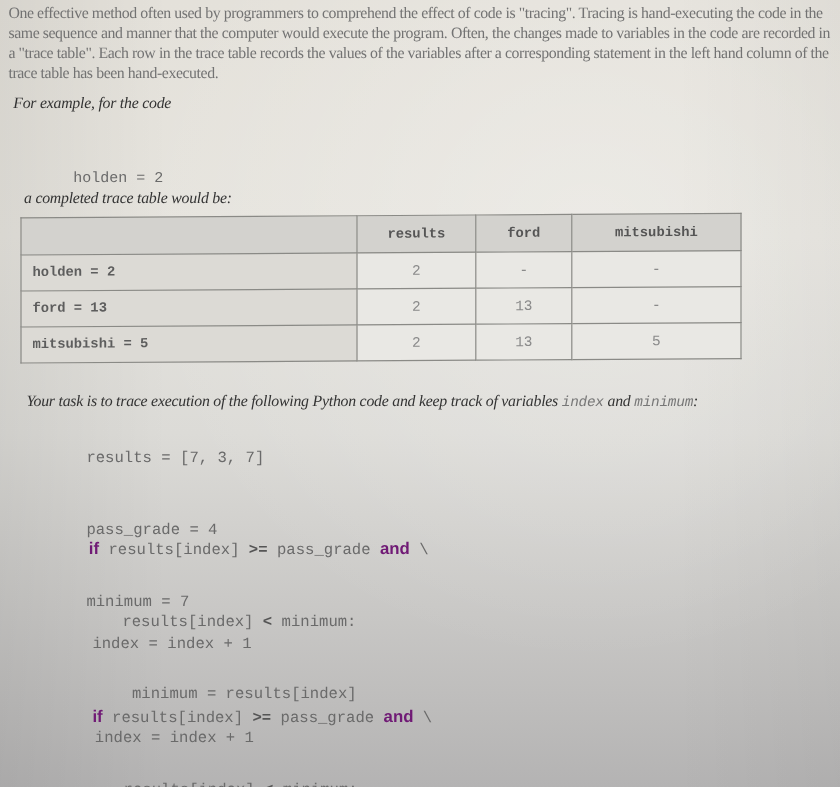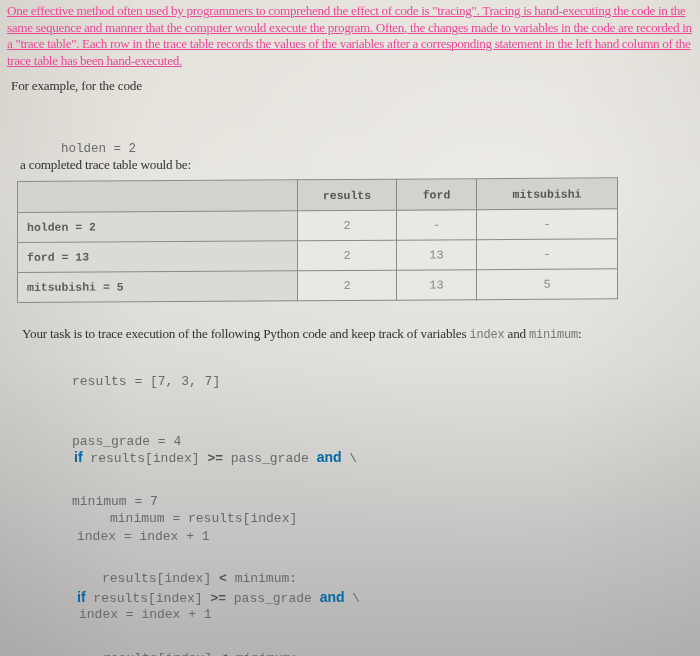--- a/index.html
+++ b/index.html
@@ -23,29 +23,29 @@
     pointer-events: none;
   }
   .intro {
     position: absolute;
     left: 7px;
     top: 3px;
     width: 690px;
     font-size: 13.2px;
     line-height: 16.5px;
     letter-spacing: -0.35px;
-    color: #ec4899;
-    text-decoration: underline;
+    color: #737373;
   }
   .p {
     position: absolute;
     font-size: 13.2px;
     color: #333;
     letter-spacing: -0.2px;
     white-space: nowrap;
+    font-style: italic;
   }
   .code {
     position: absolute;
     font-family: "Liberation Mono", monospace;
     white-space: pre;
     color: #6a6a6a;
   }
   .ex-code {
     font-size: 12.5px;
     line-height: 19px;
@@ -90,21 +90,21 @@
   .col-ford { width: 79px; margin-top: 32px; }
   .col-mits { width: 140px; margin-left: 24px; }
 
   .task-code {
     font-size: 13px;
     line-height: 20px;
   }
   .kw {
     font-family: "Liberation Sans", sans-serif;
     font-weight: bold;
-    color: #0369a1;
+    color: #701a75;
     font-size: 14px;
   }
   .op {
     font-weight: bold;
     color: #555;
   }
   .mono-inline {
     font-family: "Liberation Mono", monospace;
     color: #777;
     font-size: 12px;
@@ -161,22 +161,22 @@
 </div>
 
 <div class="code task-code" style="left:72px; top:332px;">
   <div>results = [7, 3, 7]</div>
   <div>pass_grade = 4</div>
   <div>minimum = 7</div>
 </div>
 
 <div class="code task-code" style="left:74px; top:407px;">
   <div><span class="kw">if</span><span> results[index] </span><span class="op">&gt;=</span><span> pass_grade </span><span class="kw">and</span><span> \</span></div>
+  <div style="padding-left:28px;"><span>results[index] </span><span class="op">&lt;</span><span> minimum:</span></div>
   <div style="padding-left:36px;">minimum = results[index]</div>
-  <div style="padding-left:28px;"><span>results[index] </span><span class="op">&lt;</span><span> minimum:</span></div>
 </div>
 
 <div class="code task-code" style="left:77px; top:487px;">
   <div>index = index + 1</div>
   <div><span class="kw">if</span><span> results[index] </span><span class="op">&gt;=</span><span> pass_grade </span><span class="kw">and</span><span> \</span></div>
   <div style="padding-left:26px;"><span>results[index] </span><span class="op">&lt;</span><span> minimum:</span></div>
   
 </div>
 
 <div class="code task-code" style="left:79px; top:565px;">

